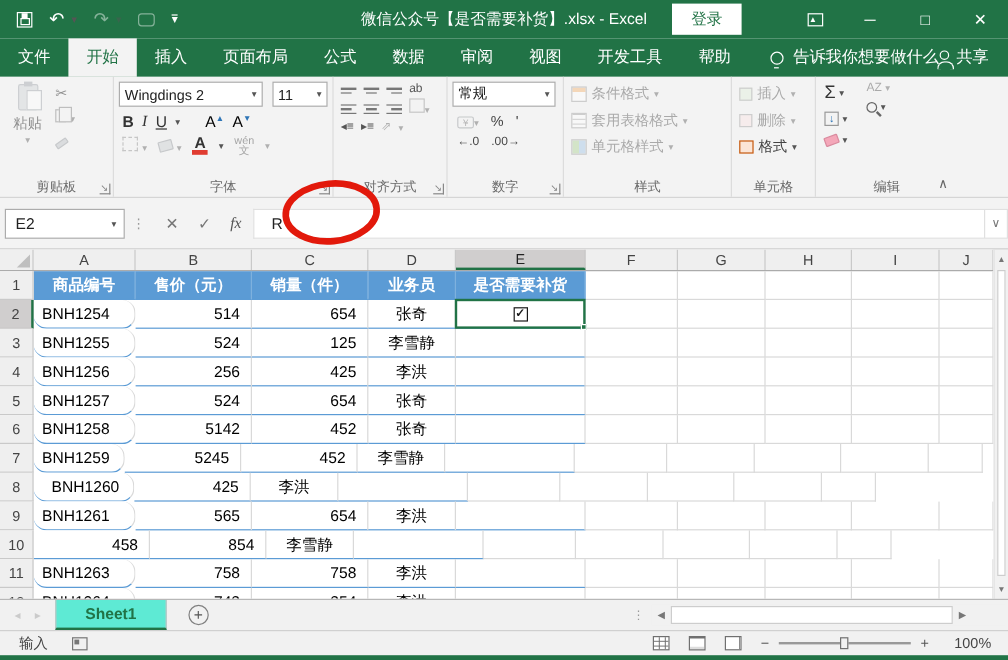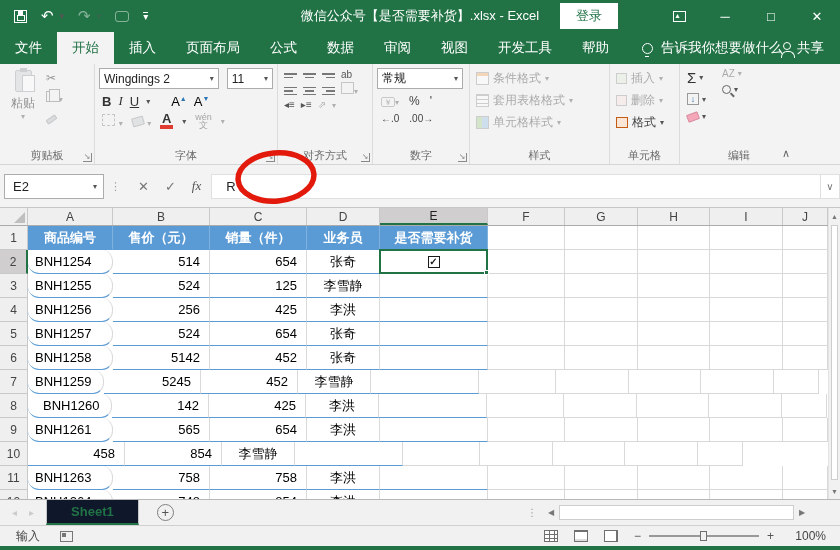--- a/index.html
+++ b/index.html
@@ -143,21 +143,21 @@
 
   
   .vscroll { top:208px; left:828px; width:12px; height:291px; background:#F1F1F1; border-left:1px solid #E3E3E3; }
   .vs-btn { height:16px; display:flex; align-items:center; justify-content:center; font-size:7px; color:#777; }
   .vs-thumb { position:absolute; left:2px; right:2px; top:17px; height:255px; background:#fff; border:1px solid #CDCDCD; }
   .vs-down { position:absolute; bottom:0; left:0; right:0; }
 
   
   .sheetbar { top:499px; left:0; width:840px; height:26px; background:#F1F1F1; border-top:1px solid #B7B7B7; display:flex; align-items:stretch; }
   .nav { display:flex; align-items:center; gap:12px; padding:0 12px; color:#999; font-size:10px; }
-  .sheettab { background:#0f172a; border-right:1px solid #C6C6C6; border-left:1px solid #C6C6C6; border-bottom:2px solid #217346; color:#217346; font-weight:bold; font-size:13px; display:flex; align-items:center; padding:0 24px; }
+  .sheettab { background:#5eead4; border-right:1px solid #C6C6C6; border-left:1px solid #C6C6C6; border-bottom:2px solid #217346; color:#217346; font-weight:bold; font-size:13px; display:flex; align-items:center; padding:0 24px; }
   .addsheet { width:17px; height:17px; border:1px solid #808080; border-radius:50%; color:#555; font-size:13px; line-height:15px; text-align:center; align-self:center; margin-left:18px; }
   .sb-right { margin-left:auto; display:flex; align-items:center; gap:6px; padding-right:2px; }
   .hscroll { width:295px; height:17px; background:#F1F1F1; display:flex; align-items:center; }
   .hs-btn { width:16px; text-align:center; font-size:8px; color:#777; }
   .hs-thumb { width:235px; height:15px; background:#fff; border:1px solid #CDCDCD; }
 
   
   .statusbar { top:525px; left:0; width:840px; height:21px; background:#F1F1F1; border-top:1px solid #D0D0D0; display:flex; align-items:center; font-size:12px; color:#444; }
   .mode { padding-left:16px; }
   .macro { width:13px; height:11px; border:1px solid #777; margin-left:20px; position:relative; }
@@ -529,21 +529,20 @@
         <div class="cell tbl c-ctr" style="width: 108px;"></div>
         <div class="cell" style="width: 77px;"></div>
         <div class="cell" style="width: 73px;"></div>
         <div class="cell" style="width: 72px;"></div>
         <div class="cell" style="width: 73px;"></div>
         <div class="cell" style="width: 45px;"></div>
       </div>
       <div class="grow-row">
         <div class="gutter">8</div>
         <div class="cell tbl c-code" style="width: 84px; padding-left: 15px;">BNH1260</div>
-        <div class="cell tbl c-num" style="width: 97px;">142</div>
         <div class="cell tbl c-num" style="width: 97px;">425</div>
         <div class="cell tbl c-ctr" style="width: 73px;">李洪</div>
         <div class="cell tbl c-ctr" style="width: 108px;"></div>
         <div class="cell" style="width: 77px;"></div>
         <div class="cell" style="width: 73px;"></div>
         <div class="cell" style="width: 72px;"></div>
         <div class="cell" style="width: 73px;"></div>
         <div class="cell" style="width: 45px;"></div>
       </div>
       <div class="grow-row">

